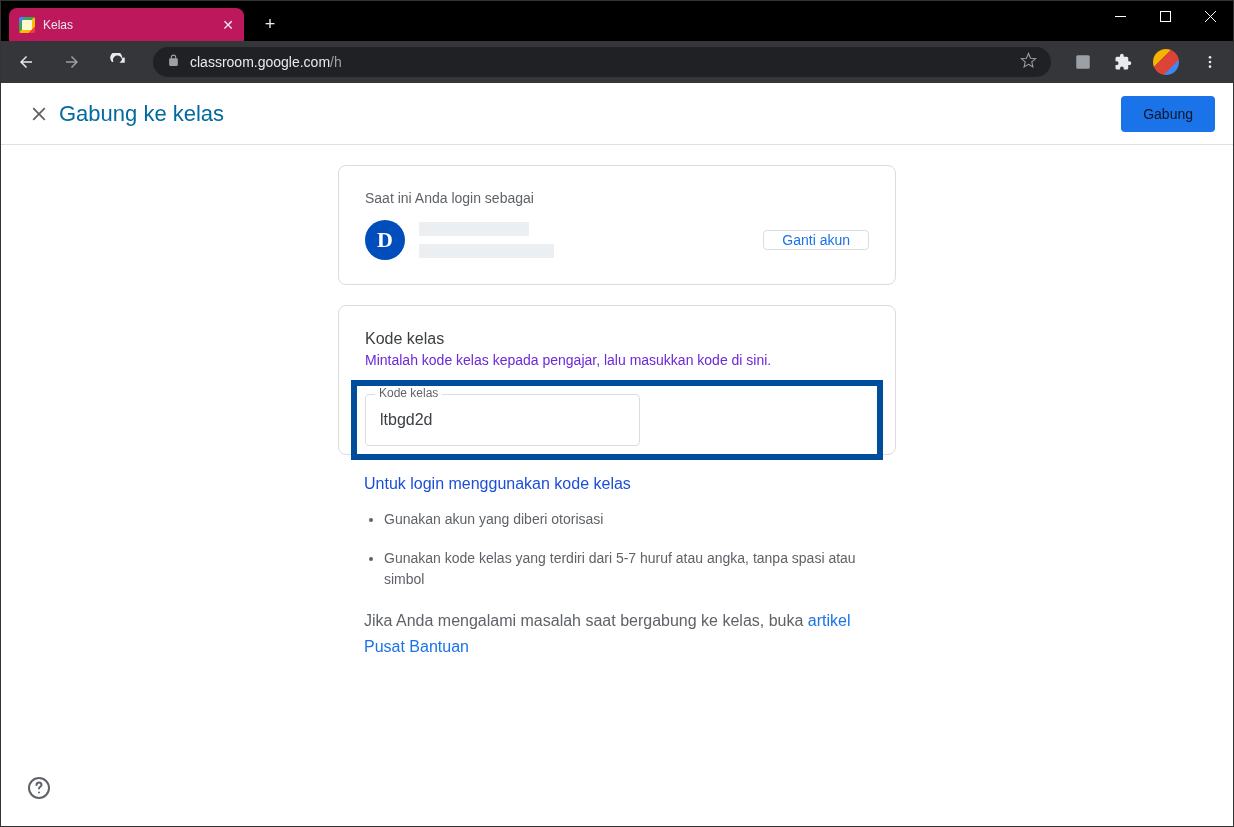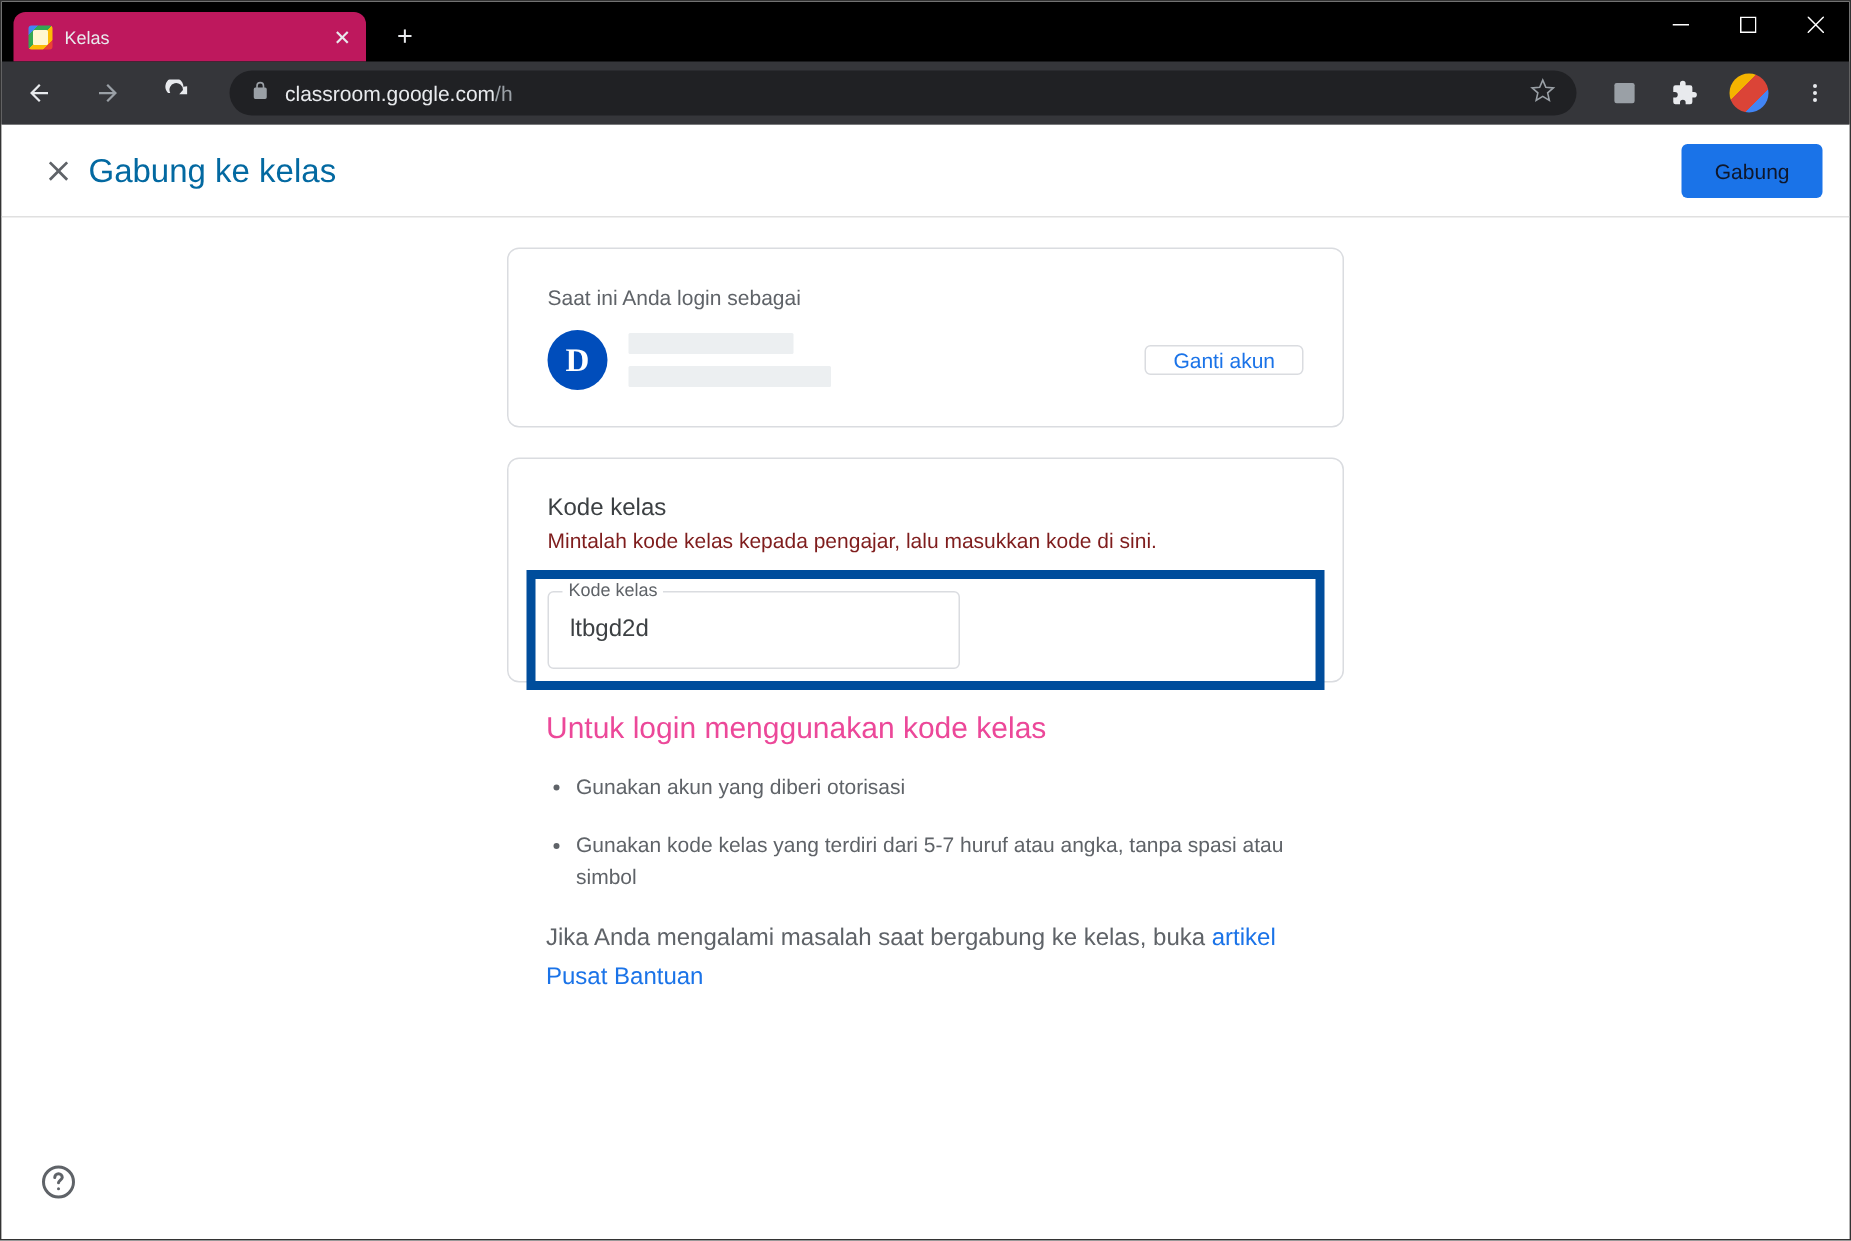--- a/index.html
+++ b/index.html
@@ -43,28 +43,28 @@
 .card { width: 558px; border: 1px solid #dadce0; border-radius: 8px; padding: 24px 26px; margin-bottom: 20px; }
 .login-label { color: #5f6368; font-size: 14px; margin-bottom: 14px; }
 .login-row { display: flex; align-items: center; }
 .avatar { width: 40px; height: 40px; border-radius: 50%; background: #004dbb; color: #fff; font-weight: 700; font-size: 22px; display: flex; align-items: center; justify-content: center; font-family: Georgia, serif; flex-shrink: 0; }
 .user-info { margin-left: 14px; flex: 1; }
 .user-name-redact { background: #eceff1; width: 110px; height: 14px; margin-bottom: 8px; border-radius: 1px; }
 .user-email-redact { background: #eceff1; width: 135px; height: 14px; border-radius: 1px; }
 .switch-btn { border: 1px solid #dadce0; background: #fff; color: #1a73e8; font-size: 14px; font-weight: 500; height: 20px; padding: 0 18px; border-radius: 4px; cursor: pointer; }
 
 .code-title { color: #3c4043; font-size: 16px; font-weight: 500; margin-bottom: 4px; }
-.code-desc { color: #7f1d1d; font-size: 14px; margin-bottom: 12px; }
+.code-desc { color: #6d28d9; font-size: 14px; margin-bottom: 12px; }
 .input-highlight { border: 6px solid #004d9c; padding: 8px; margin: 0 -14px -14px -14px; }
 .input-wrap { position: relative; width: 275px; }
 .input-floating-label { position: absolute; top: -8px; left: 10px; background: #fff; padding: 0 4px; color: #5f6368; font-size: 12px; }
 .code-input { width: 100%; height: 52px; border: 1px solid #dadce0; border-radius: 4px; padding: 0 14px; font-size: 16px; color: #3c4043; outline: none; font-family: inherit; }
 
 .help-section { width: 558px; padding: 0 26px; }
-.help-title { color: #ec4899; font-size: 20px; font-weight: 500; margin-bottom: 16px; }
+.help-title { color: #1d4ed8; font-size: 16px; font-weight: 500; margin-bottom: 16px; }
 .help-list { list-style: disc; padding-left: 20px; color: #5f6368; font-size: 14px; }
 .help-list li { margin-bottom: 18px; line-height: 1.5; }
 .help-footer { color: #5f6368; font-size: 16px; line-height: 1.6; }
 .help-link { color: #1a73e8; text-decoration: none; cursor: pointer; }
 
 .help-icon-btn { position: absolute; bottom: 18px; left: 18px; width: 40px; height: 40px; display: flex; align-items: center; justify-content: center; color: #5f6368; cursor: pointer; }
 </style>
 </head>
 <body>
 

